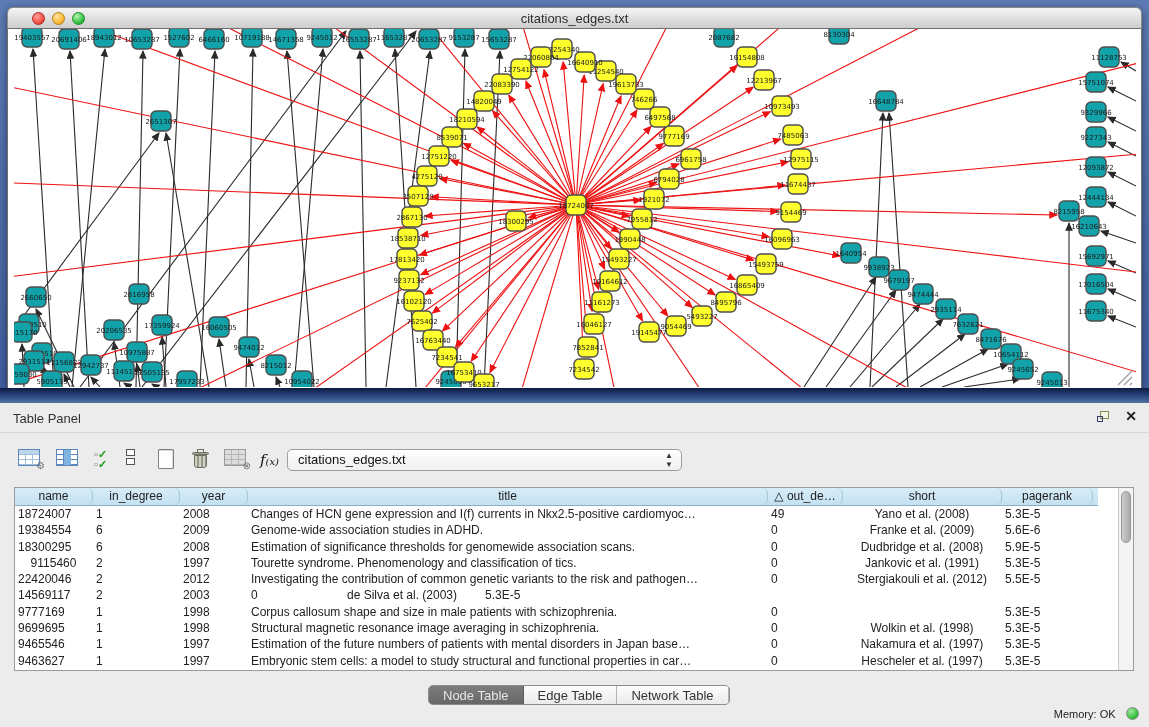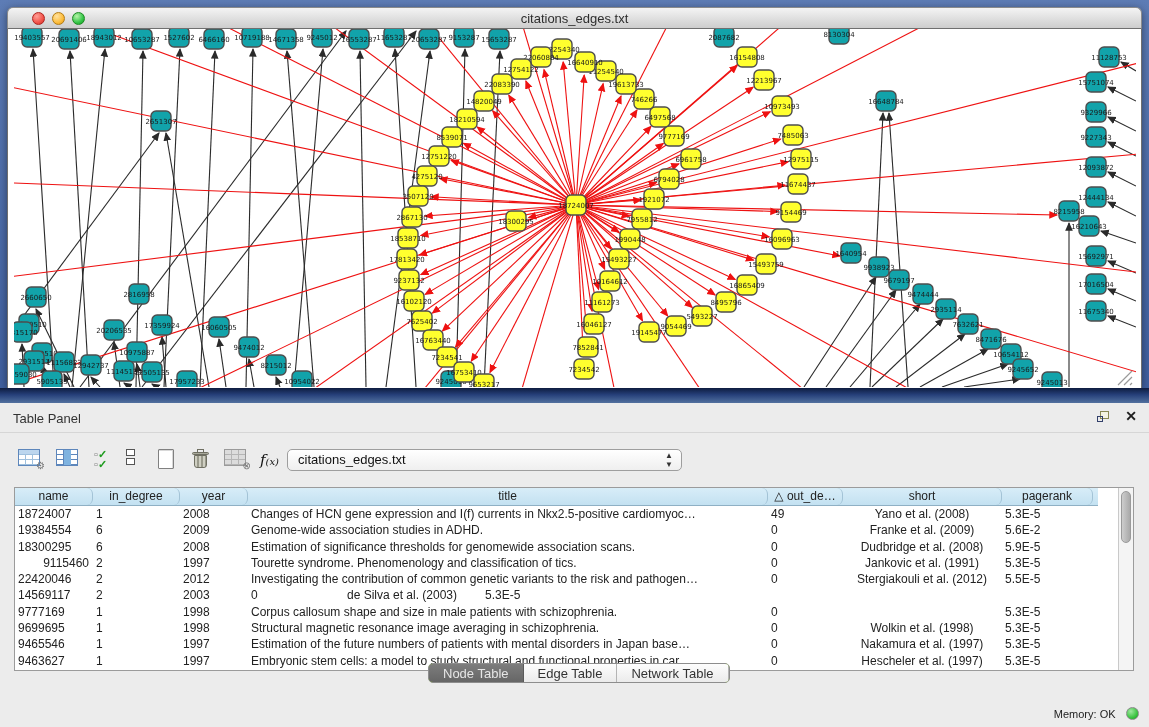--- a/index.html
+++ b/index.html
@@ -78,21 +78,21 @@
   .th { font-size:12px; color:#222; text-align:center; line-height:17px; border-right:1px solid #a3c3d6;
         overflow:hidden; white-space:nowrap;border-radius:6px; }
   #rows { position:absolute; left:0; top:18px; width:1083px; }
   .tr { display:flex; height:16.3px; }
   .td { font-size:12px; color:#222; line-height:16px; padding:0 3px; overflow:hidden; white-space:nowrap; border-right:1px solid transparent;}
   #vscroll { position:absolute; right:0px; top:0; width:15px; height:182px; background:#f4f4f4; border-left:1px solid #c9c9c9;}
   #vthumb { position:absolute; left:2px; top:3px; width:10px; height:52px; border-radius:6px;
             background:linear-gradient(90deg,#cdcdcd,#a9a9a9); border:1px solid #9a9a9a;}
 
   
-  #tabs { position:absolute; left:428px; top:260px; height:20px; display:flex; border:1px solid #8d8d8d;
+  #tabs { position:absolute; left:428px; top:282px; height:20px; display:flex; border:1px solid #8d8d8d;
           border-radius:5px; overflow:hidden; background:#84cc16; font-size:13px; }
   .tab { padding:0 14px; line-height:19px; color:#333; background:linear-gradient(180deg,#fdfdfd,#ebebeb);
          border-right:1px solid #b4b4b4; }
   .tab.sel { background:linear-gradient(180deg,#7d7d7d,#666666); color:#e6e6e6; border-right:1px solid #5a5a5a;}
 
   
   #status { position:absolute; right:10px; bottom:5px; height:18px; }
   #status .mem { font-size:11px; color:#222; line-height:16px; display:inline-block; vertical-align:middle;}
   #mem-dot { display:inline-block; vertical-align:middle; width:13px; height:13px; border-radius:50%;
              margin-left:6px; background:radial-gradient(circle at 35% 30%,#9fe89f,#35c13c 65%,#1f9a26);
@@ -557,33 +557,33 @@
             <div class="td" style="width: 159px; text-align: center;">Yano et al. (2008)</div>
             <div class="td" style="width: 91px; text-align: left;">5.3E-5</div>
           </div>
           <div class="tr">
             <div class="td" style="width: 78px; text-align: left;">19384554</div>
             <div class="td" style="width: 87px; text-align: left;">6</div>
             <div class="td" style="width: 68px; text-align: left;">2009</div>
             <div class="td" style="width: 520px; text-align: left;">Genome-wide association studies in ADHD.</div>
             <div class="td" style="width: 75px; text-align: left;">0</div>
             <div class="td" style="width: 159px; text-align: center;">Franke et al. (2009)</div>
-            <div class="td" style="width: 91px; text-align: left;">5.6E-2</div>
+            <div class="td" style="width: 91px; text-align: left;">5.6E-6</div>
           </div>
           <div class="tr">
             <div class="td" style="width: 78px; text-align: left;">18300295</div>
             <div class="td" style="width: 87px; text-align: left;">6</div>
             <div class="td" style="width: 68px; text-align: left;">2008</div>
             <div class="td" style="width: 520px; text-align: left;">Estimation of significance thresholds for genomewide association scans.</div>
             <div class="td" style="width: 75px; text-align: left;">0</div>
             <div class="td" style="width: 159px; text-align: center;">Dudbridge et al. (2008)</div>
             <div class="td" style="width: 91px; text-align: left;">5.9E-5</div>
           </div>
           <div class="tr">
-            <div class="td" style="width: 78px; text-align: right;">9115460</div>
+            <div class="td" style="width: 78px; text-align: center;">9115460</div>
             <div class="td" style="width: 87px; text-align: left;">2</div>
             <div class="td" style="width: 68px; text-align: left;">1997</div>
             <div class="td" style="width: 520px; text-align: left;">Tourette syndrome. Phenomenology and classification of tics.</div>
             <div class="td" style="width: 75px; text-align: left;">0</div>
             <div class="td" style="width: 159px; text-align: center;">Jankovic et al. (1991)</div>
             <div class="td" style="width: 91px; text-align: left;">5.3E-5</div>
           </div>
           <div class="tr">
             <div class="td" style="width: 78px; text-align: left;">22420046</div>
             <div class="td" style="width: 87px; text-align: left;">2</div>

